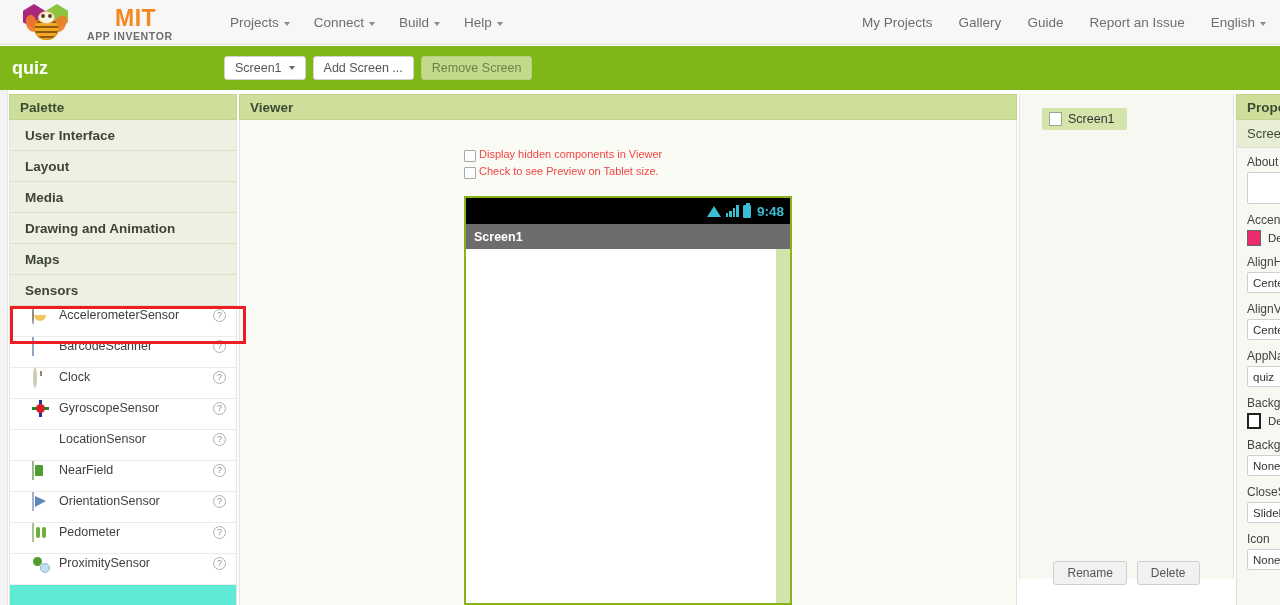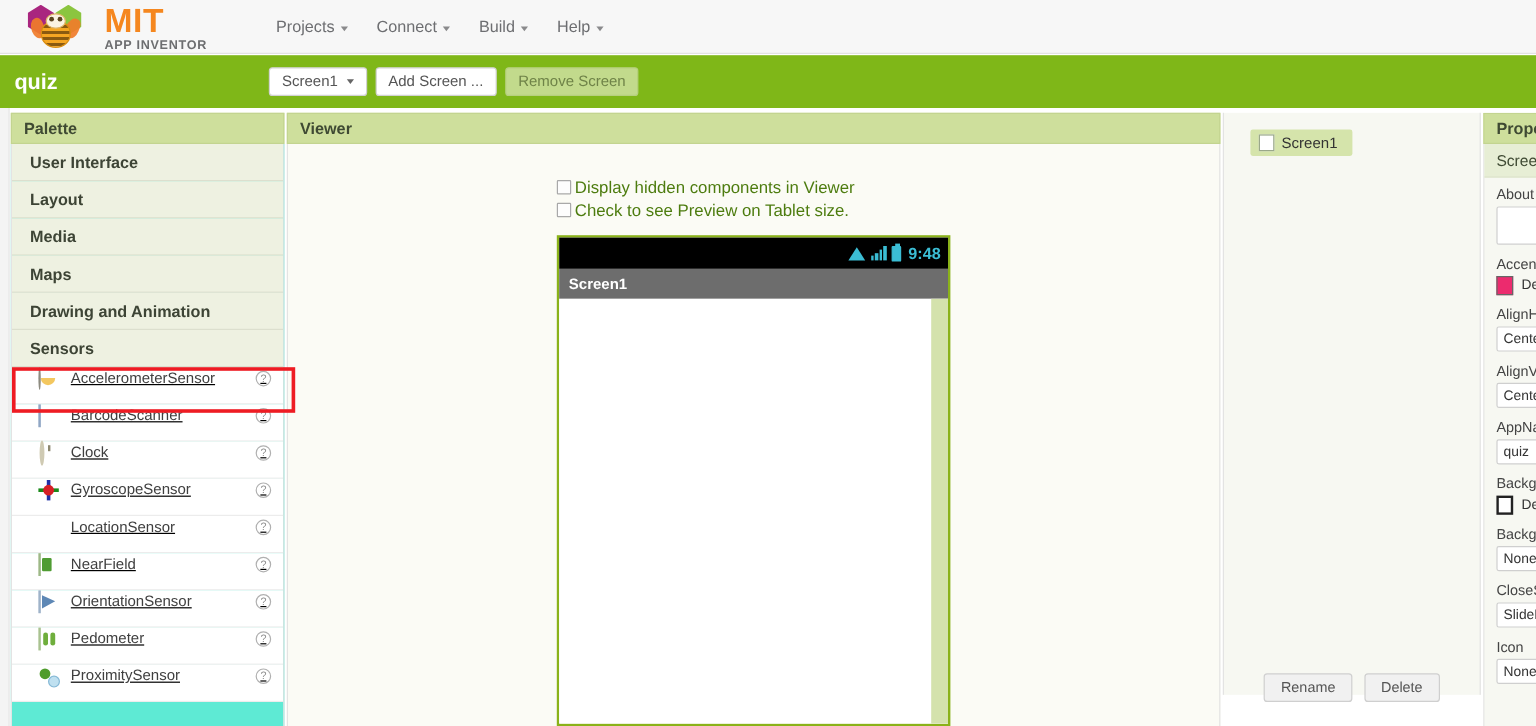--- a/index.html
+++ b/index.html
@@ -45,22 +45,22 @@
   }
   #bee-eye-l { left: 19px; } #bee-eye-r { left: 26px; }
   .wing {
     position: absolute; top: 12px; width: 11px; height: 17px;
     background: #f07c2a; border-radius: 60% 40% 50% 50%; opacity: .92;
   }
   #wing-l { left: 4px; transform: rotate(-22deg); }
   #wing-r { left: 33px; transform: rotate(22deg); }
   #logo-text { line-height: 1; padding-top: 2px; }
   #logo-mit {
-    font-size: 28px; font-weight: bold; color: #f5871f;
-    letter-spacing: .5px; display: block;
+    font-size: 23px; font-weight: bold; color: #f5871f;
+    letter-spacing: .5px; display: block; margin-left: 28px;
   }
   #logo-sub {
     font-size: 10.5px; font-weight: bold; color: #6d6e70;
     letter-spacing: .6px; display: block; margin-top: 1px;
   }
 
   #mainmenu {
     position: absolute; left: 230px; top: 0; height: 45px;
     display: flex; align-items: center; gap: 24px;
   }
@@ -129,21 +129,20 @@
   }
   .cat-row {
     height: 31px; background: #eef1e1; border-bottom: 1px solid #dcdfce;
     display: flex; align-items: center; padding-left: 15px;
     font-size: 13.5px; font-weight: bold; color: #3d4435; cursor: pointer;
   }
   .comp-row {
     height: 31px; background: #ffffff; border-bottom: 1px solid #ececec;
     display: flex; align-items: center; padding: 0 10px 12px 22px;
     cursor: pointer;
-    text-decoration: underline;
   }
   .comp-icon {
     width: 17px; height: 17px; flex: 0 0 17px; margin-right: 10px;
     position: relative;
   }
   .comp-label { font-size: 12.5px; color: #3f3f3f; flex: 1; }
   .help-q {
     width: 13px; height: 13px; border-radius: 50%;
     border: 1px solid #b0b0b0; color: #8d8d8d;
     font-size: 9px; line-height: 11px; text-align: center;
@@ -246,21 +245,21 @@
     position: relative; overflow: hidden;
   }
   #viewer-checks {
     position: absolute; left: 224px; top: 28px;
   }
   .chk-line { display: flex; align-items: flex-start; gap: 3px; margin-bottom: 3px; }
   .chk-box {
     width: 12px; height: 12px; flex: 0 0 12px; margin-top: 2px;
     background: #fdfdfd; border: 1px solid #a9a9a9; border-radius: 1px;
   }
-  .chk-text { font-size: 14px; color: #4d7c0f; }
+  .chk-text { font-size: 11px; color: #ef4444; }
 
   #phone {
     position: absolute; left: 224px; top: 76px; width: 328px; height: 409px;
     border: 2px solid #8ab219; background: #ffffff;
   }
   #phone-status {
     height: 26px; background: #000000; position: relative;
   }
   #status-icons {
     position: absolute; right: 6px; top: 0; height: 26px;
@@ -384,20 +383,38 @@
     <div class="menu-item">
       <span>Build</span>
       <span class="caret"></span>
     </div>
     <div class="menu-item">
       <span>Help</span>
       <span class="caret"></span>
     </div>
   </div>
 
+  <div id="rightmenu">
+    <div class="menu-item">
+      <span>My Projects</span>
+    </div>
+    <div class="menu-item">
+      <span>Gallery</span>
+    </div>
+    <div class="menu-item">
+      <span>Guide</span>
+    </div>
+    <div class="menu-item">
+      <span>Report an Issue</span>
+    </div>
+    <div class="menu-item">
+      <span>English</span>
+      <span class="caret"></span>
+    </div>
+  </div>
 </div>
 
 <div id="greenbar">
   <div id="project-name">quiz</div>
   <div id="screen-controls">
     <div class="gbtn">
       <span>Screen1</span>
       <span class="gcaret"></span>
     </div>
     <div class="gbtn">Add Screen ...</div>
@@ -415,24 +432,24 @@
       <div class="cat-row">
         <span>User Interface</span>
       </div>
       <div class="cat-row">
         <span>Layout</span>
       </div>
       <div class="cat-row">
         <span>Media</span>
       </div>
       <div class="cat-row">
+        <span>Drawing and Animation</span>
+      </div>
+      <div class="cat-row">
         <span>Maps</span>
-      </div>
-      <div class="cat-row">
-        <span>Drawing and Animation</span>
       </div>
       <div class="cat-row">
         <span>Sensors</span>
       </div>
 
       <div class="comp-row">
         <span class="comp-icon"><span class="ic-accel"></span></span>
         <span class="comp-label">AccelerometerSensor</span>
         <span class="help-q">?</span>
       </div>

